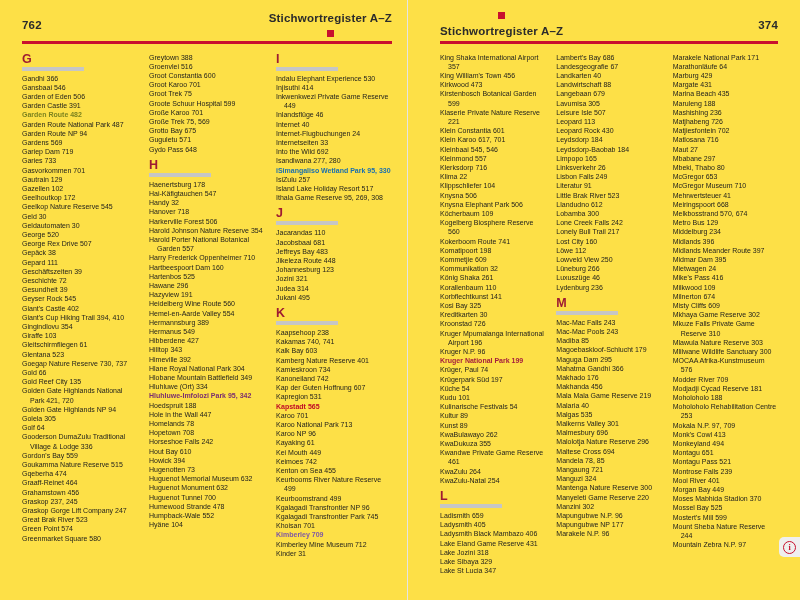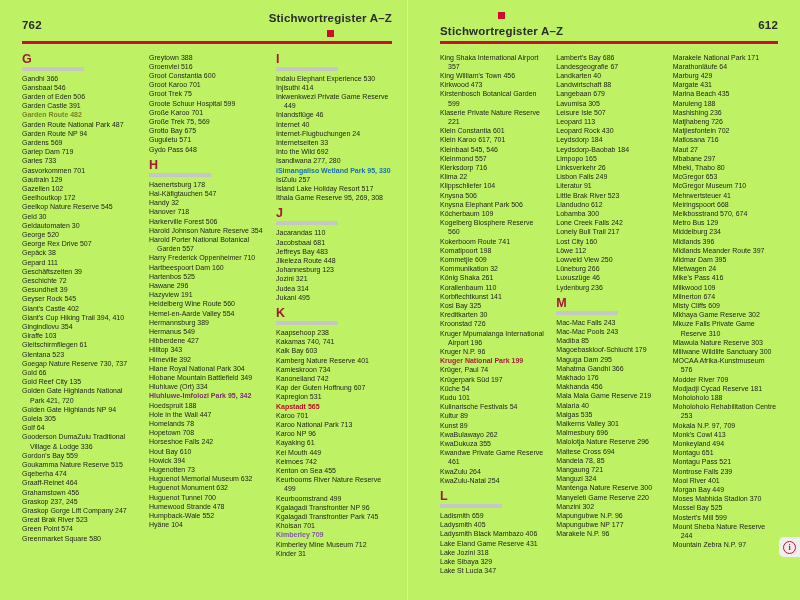--- a/index.html
+++ b/index.html
@@ -2,21 +2,21 @@
 <html style="--accent: #c8102e; --letter: #9e1b32; --bar: #c6c6c6; --text: #1d1d1b;"><head>
 <meta charset="utf-8">
 <style>
   :root{
     --accent:#c8102e;
     --letter:#9e1b32;
     --bar:#c6c6c6;
     --text:#1d1d1b;
   }
   html,body{margin:0;padding:0;background:#ffffff;}
-  .sheet{position:relative;width:800px;height:600px;background:#bef264;overflow:hidden;
+  .sheet{position:relative;width:800px;height:600px;background:#fde047;overflow:hidden;
          font-family:"Liberation Sans",sans-serif;}
   .gutterline{position:absolute;left:407px;top:0;width:1px;height:100%;background:#e4e4e4;}
   .page{position:absolute;top:0;height:100%;box-sizing:border-box;}
   .page.left{left:0;width:400px;padding:12px 8px 10px 22px;}
   .page.right{left:400px;width:400px;padding:12px 22px 10px 40px;}
   .phead{display:flex;justify-content:space-between;align-items:center;
          font-weight:bold;font-size:11.5px;color:#2b2b2b;letter-spacing:.2px;}
   .tgroup{display:flex;align-items:center;gap:6px;flex-direction:column;}
   .sq{width:7px;height:7px;background:var(--accent);display:inline-block;}
   .rule{height:2.5px;background:var(--accent);margin-top:4px;}
@@ -209,21 +209,21 @@
         </div>
       </div>
   </div>
 
   <div class="page right">
     <div class="phead">
       <span class="tgroup">
         <span class="sq"></span>
         <span class="ptitle">Stichwortregister A–Z</span>
       </span>
-      <span class="pnum">612</span>
+      <span class="pnum">374</span>
     </div>
     <div class="rule"></div>
     <div class="cols">
         <div class="col">
           <div class="entry">King Shaka International Airport 357</div>
           <div class="entry">King William's Town 456</div>
           <div class="entry">Kirkwood 473</div>
           <div class="entry">Kirstenbosch Botanical Garden 599</div>
           <div class="entry">Klaserie Private Nature Reserve 221</div>
           <div class="entry">Klein Constantia 601</div>

